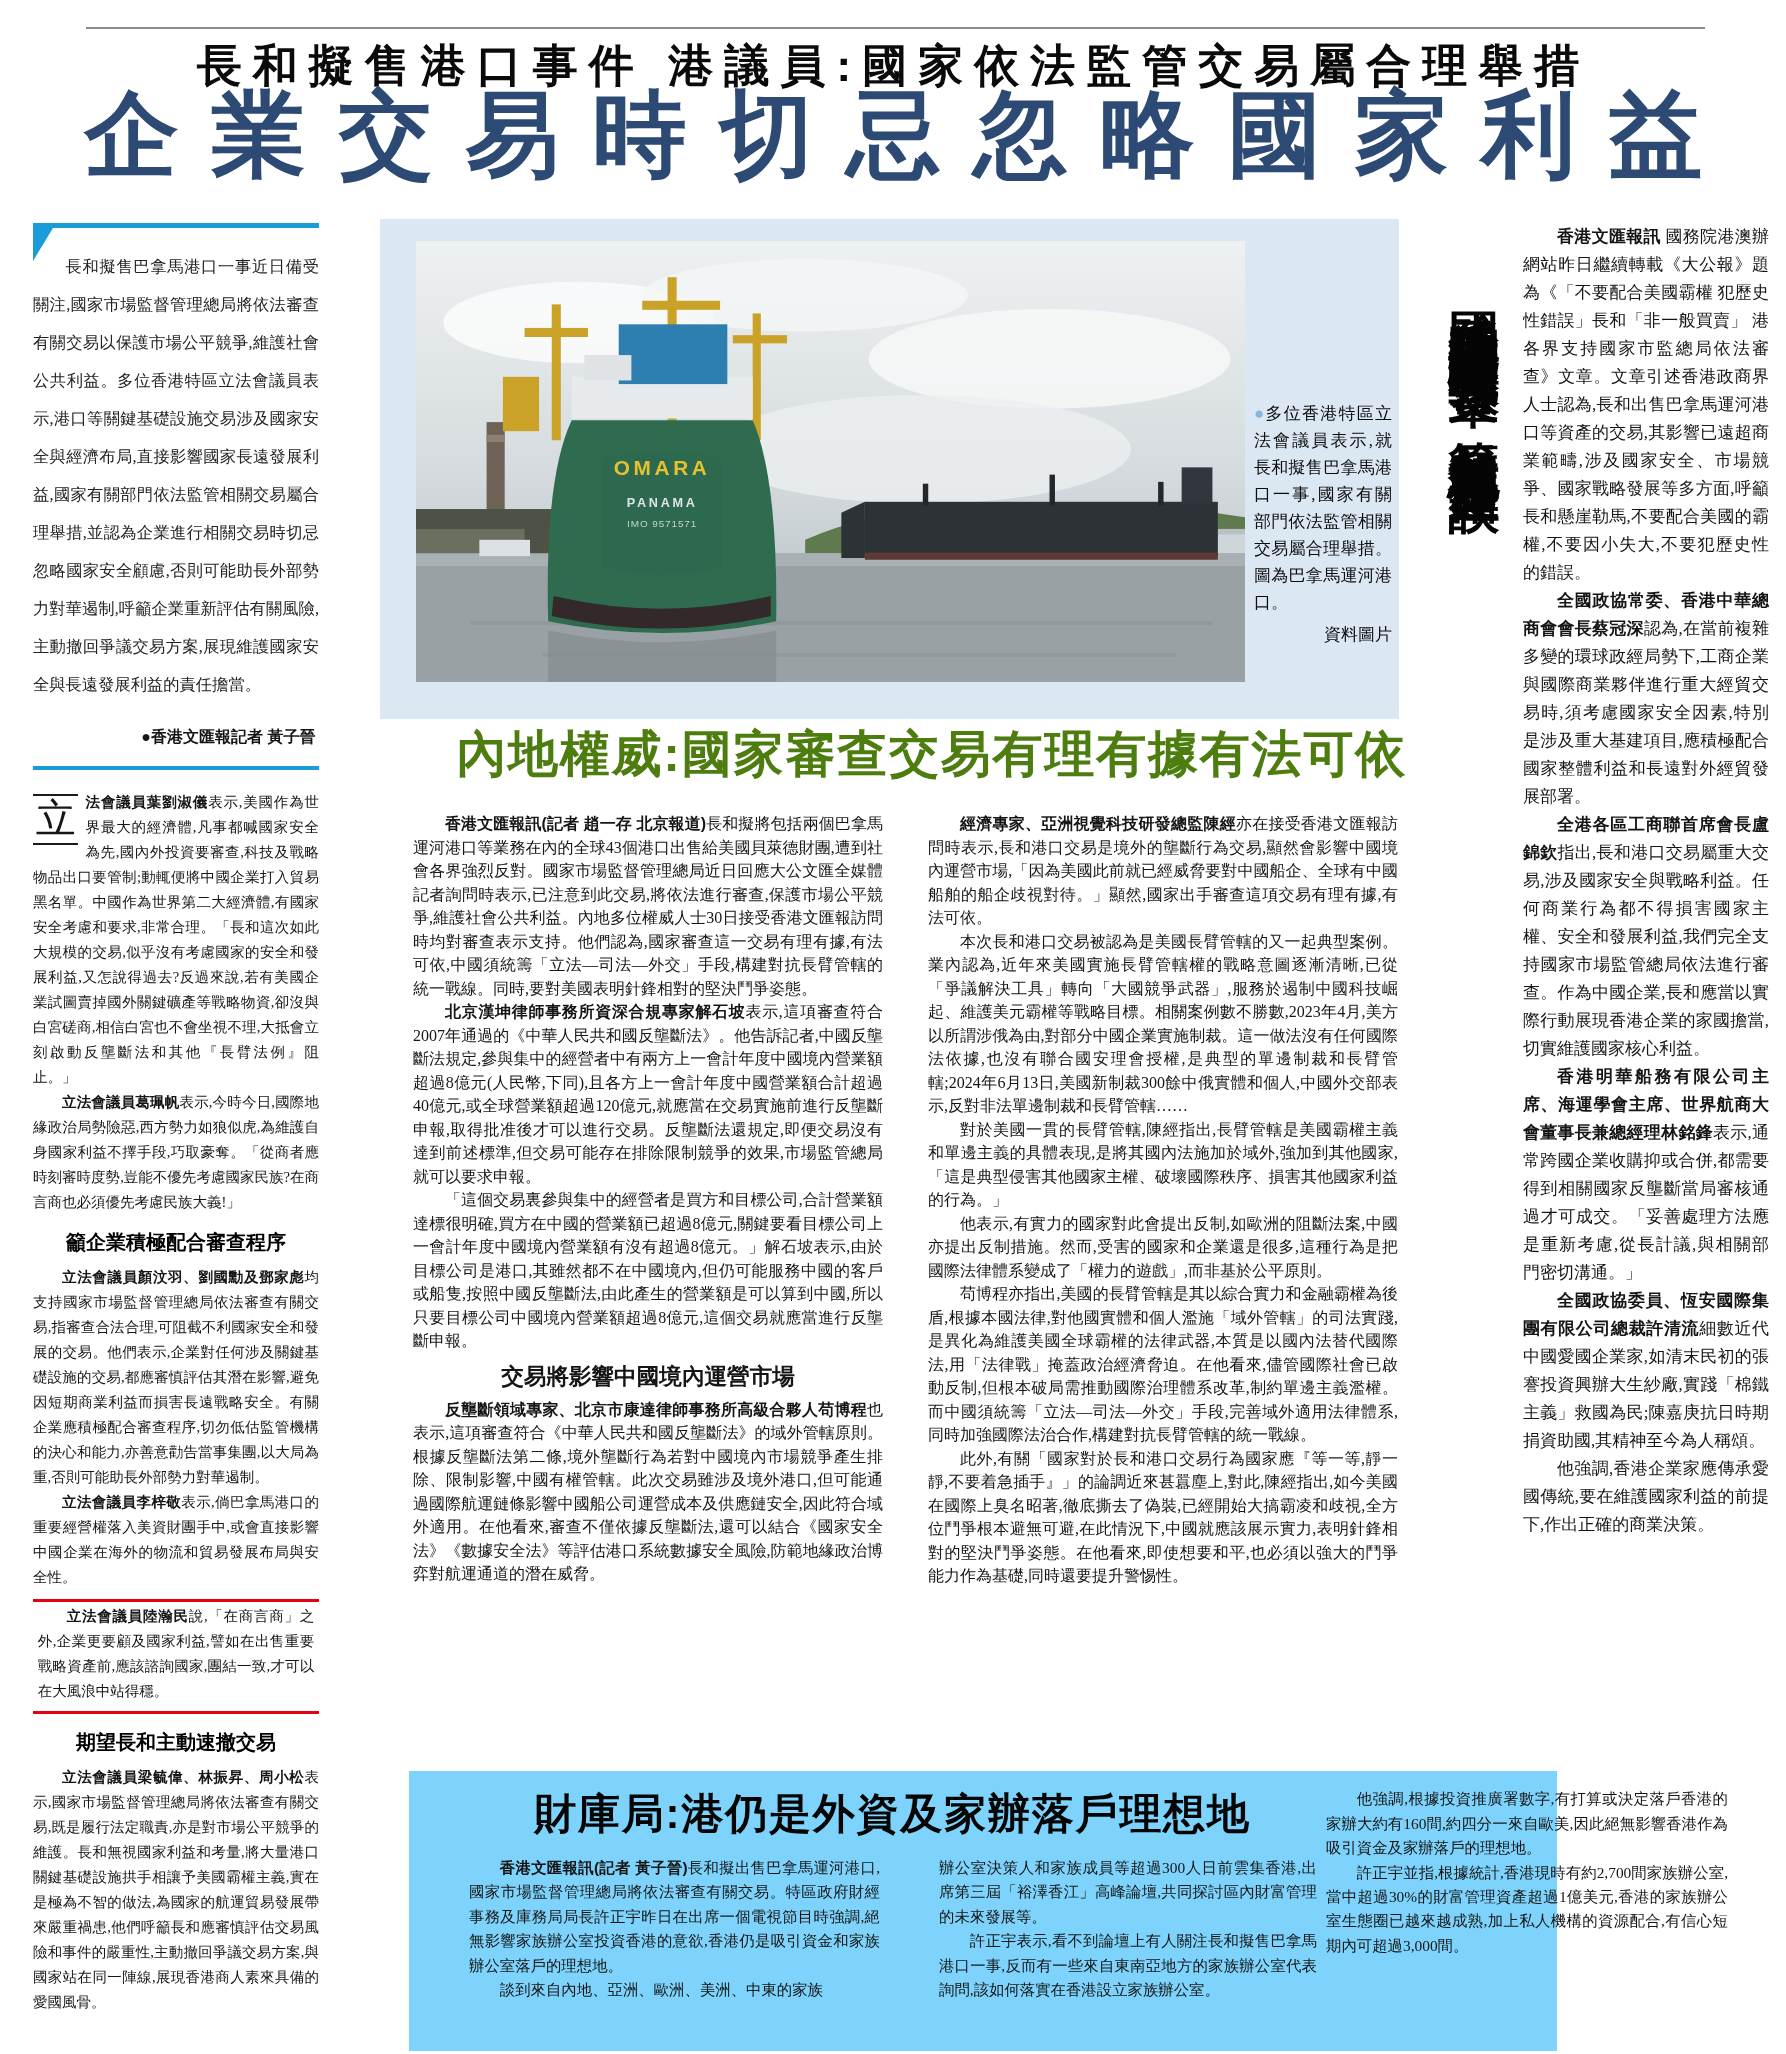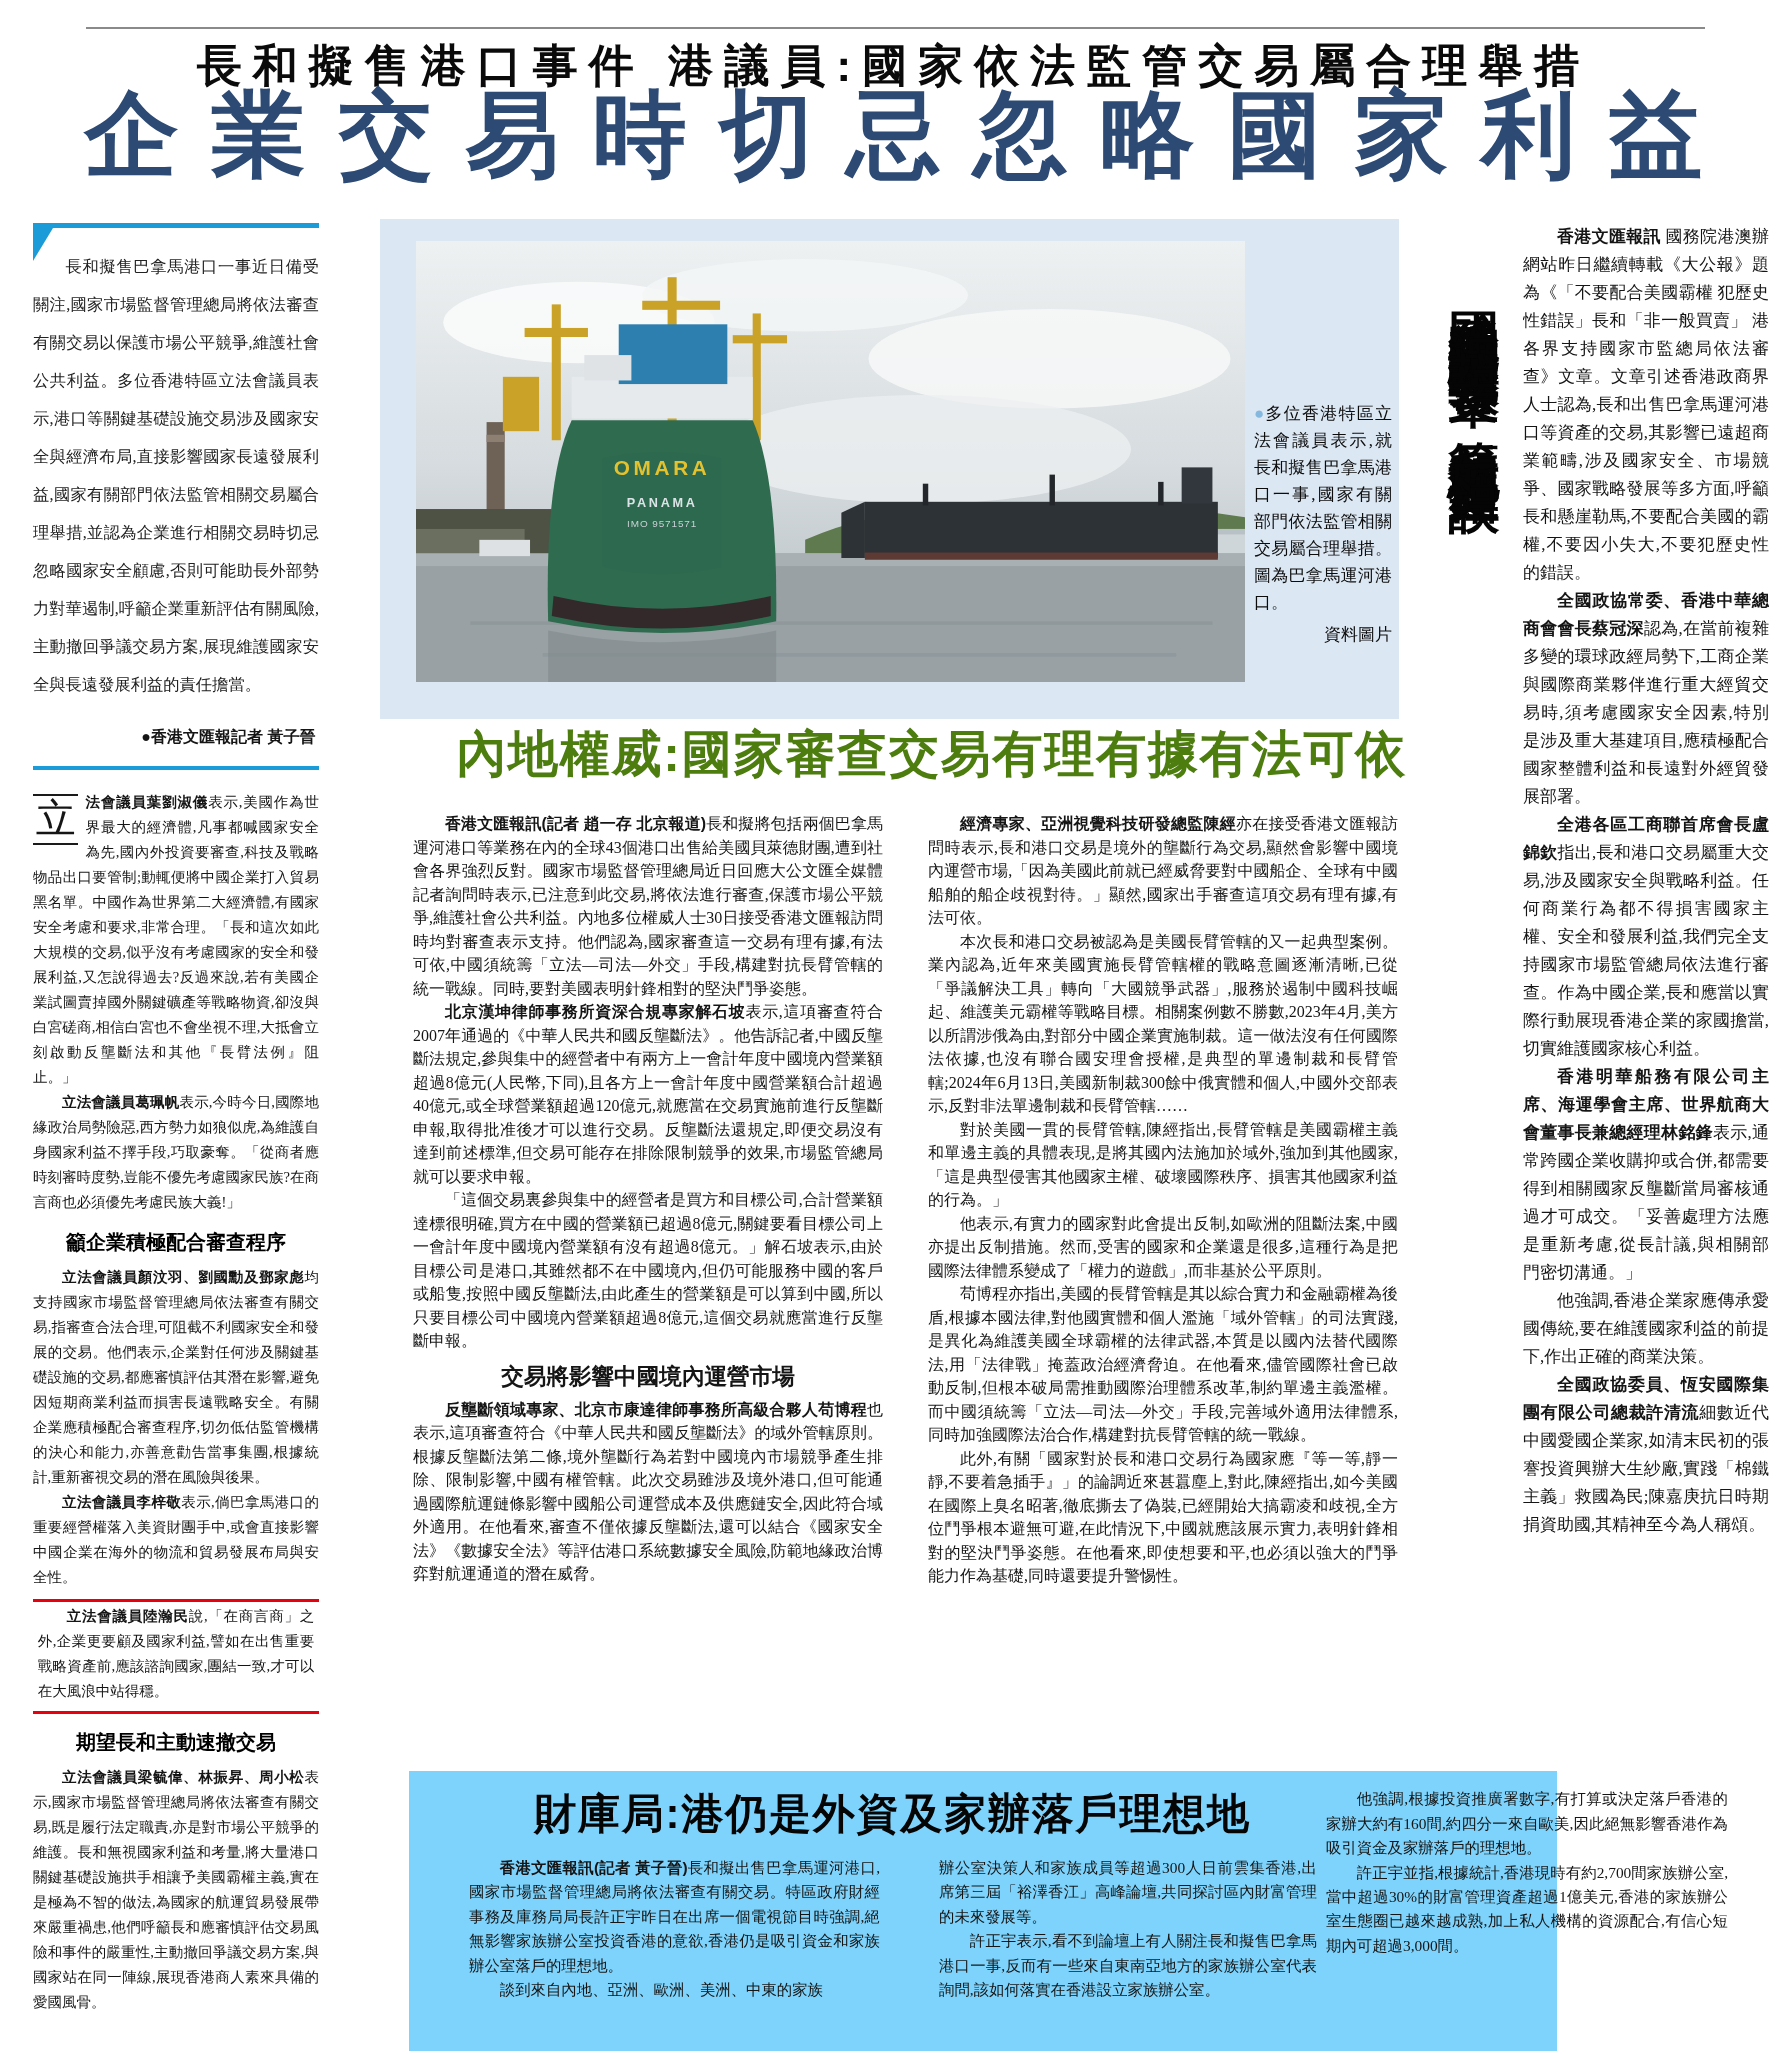--- a/index.html
+++ b/index.html
@@ -111,21 +111,21 @@
     <div class="corner-tri"></div>
   </div>
   <p class="intro">長和擬售巴拿馬港口一事近日備受關注,國家市場監督管理總局將依法審查有關交易以保護市場公平競爭,維護社會公共利益。多位香港特區立法會議員表示,港口等關鍵基礎設施交易涉及國家安全與經濟布局,直接影響國家長遠發展利益,國家有關部門依法監管相關交易屬合理舉措,並認為企業進行相關交易時切忌忽略國家安全顧慮,否則可能助長外部勢力對華遏制,呼籲企業重新評估有關風險,主動撤回爭議交易方案,展現維護國家安全與長遠發展利益的責任擔當。</p>
   <p class="byline"><span class="byline-bullet">●</span><span>香港文匯報記者 黃子晉</span></p>
   <div class="cyan-rule"></div>
 
   <p class="para noindent"><span class="dropcap">立</span><span class="lead">法會議員葉劉淑儀</span><span>表示,美國作為世界最大的經濟體,凡事都喊國家安全為先,國內外投資要審查,科技及戰略物品出口要管制;動輒便將中國企業打入貿易黑名單。中國作為世界第二大經濟體,有國家安全考慮和要求,非常合理。「長和這次如此大規模的交易,似乎沒有考慮國家的安全和發展利益,又怎說得過去?反過來說,若有美國企業試圖賣掉國外關鍵礦產等戰略物資,卻沒與白宮磋商,相信白宮也不會坐視不理,大抵會立刻啟動反壟斷法和其他『長臂法例』阻止。」</span></p>
   <p class="para"><span class="lead">立法會議員葛珮帆</span><span>表示,今時今日,國際地緣政治局勢險惡,西方勢力如狼似虎,為維護自身國家利益不擇手段,巧取豪奪。「從商者應時刻審時度勢,豈能不優先考慮國家民族?在商言商也必須優先考慮民族大義!」</span></p>
 
   <h3 class="subhead">籲企業積極配合審查程序</h3>
-  <p class="para"><span class="lead">立法會議員顏汶羽、劉國勳及鄧家彪</span><span>均支持國家市場監督管理總局依法審查有關交易,指審查合法合理,可阻截不利國家安全和發展的交易。他們表示,企業對任何涉及關鍵基礎設施的交易,都應審慎評估其潛在影響,避免因短期商業利益而損害長遠戰略安全。有關企業應積極配合審查程序,切勿低估監管機構的決心和能力,亦善意勸告當事集團,根據統計,重新審視交易的潛在風險與後果。</span></p>
+  <p class="para"><span class="lead">立法會議員顏汶羽、劉國勳及鄧家彪</span><span>均支持國家市場監督管理總局依法審查有關交易,指審查合法合理,可阻截不利國家安全和發展的交易。他們表示,企業對任何涉及關鍵基礎設施的交易,都應審慎評估其潛在影響,避免因短期商業利益而損害長遠戰略安全。有關企業應積極配合審查程序,切勿低估監管機構的決心和能力,亦善意勸告當事集團,以大局為重,否則可能助長外部勢力對華遏制。</span></p>
   <p class="para"><span class="lead">立法會議員李梓敬</span><span>表示,倘巴拿馬港口的重要經營權落入美資財團手中,或會直接影響中國企業在海外的物流和貿易發展布局與安全性。</span></p>
 
   <div class="red-box">
     <p class="para"><span class="lead">立法會議員陸瀚民</span><span>說,「在商言商」之外,企業更要顧及國家利益,譬如在出售重要戰略資產前,應該諮詢國家,團結一致,才可以在大風浪中站得穩。</span></p>
   </div>
 
   <h3 class="subhead">期望長和主動速撤交易</h3>
   <p class="para"><span class="lead">立法會議員梁毓偉、林振昇、周小松</span><span>表示,國家市場監督管理總局將依法審查有關交易,既是履行法定職責,亦是對市場公平競爭的維護。長和無視國家利益和考量,將大量港口關鍵基礎設施拱手相讓予美國霸權主義,實在是極為不智的做法,為國家的航運貿易發展帶來嚴重禍患,他們呼籲長和應審慎評估交易風險和事件的嚴重性,主動撤回爭議交易方案,與國家站在同一陣線,展現香港商人素來具備的愛國風骨。</span></p>
 </section>
 
@@ -222,22 +222,22 @@
   <p>此外,有關「國家對於長和港口交易行為國家應『等一等,靜一靜,不要着急插手』」的論調近來甚囂塵上,對此,陳經指出,如今美國在國際上臭名昭著,徹底撕去了偽裝,已經開始大搞霸凌和歧視,全方位鬥爭根本避無可避,在此情況下,中國就應該展示實力,表明針鋒相對的堅決鬥爭姿態。在他看來,即使想要和平,也必須以強大的鬥爭能力作為基礎,同時還要提升警惕性。</p>
 </div>
 
 <div class="vertical-headline">國務院港澳辦網站轉載大公報文章:籲長和勿犯歷史性錯誤</div>
 
 <section class="right-col">
   <p><span class="lead">香港文匯報訊</span><span> 國務院港澳辦網站昨日繼續轉載《大公報》題為《「不要配合美國霸權 犯歷史性錯誤」長和「非一般買賣」 港各界支持國家市監總局依法審查》文章。文章引述香港政商界人士認為,長和出售巴拿馬運河港口等資產的交易,其影響已遠超商業範疇,涉及國家安全、市場競爭、國家戰略發展等多方面,呼籲長和懸崖勒馬,不要配合美國的霸權,不要因小失大,不要犯歷史性的錯誤。</span></p>
   <p><span class="lead">全國政協常委、香港中華總商會會長蔡冠深</span><span>認為,在當前複雜多變的環球政經局勢下,工商企業與國際商業夥伴進行重大經貿交易時,須考慮國家安全因素,特別是涉及重大基建項目,應積極配合國家整體利益和長遠對外經貿發展部署。</span></p>
   <p><span class="lead">全港各區工商聯首席會長盧錦欽</span><span>指出,長和港口交易屬重大交易,涉及國家安全與戰略利益。任何商業行為都不得損害國家主權、安全和發展利益,我們完全支持國家市場監管總局依法進行審查。作為中國企業,長和應當以實際行動展現香港企業的家國擔當,切實維護國家核心利益。</span></p>
   <p><span class="lead">香港明華船務有限公司主席、海運學會主席、世界航商大會董事長兼總經理林銘鋒</span><span>表示,通常跨國企業收購抑或合併,都需要得到相關國家反壟斷當局審核通過才可成交。「妥善處理方法應是重新考慮,從長計議,與相關部門密切溝通。」</span></p>
+  <p><span class="lead">全國政協委員、恆安國際集團有限公司總裁許清流</span><span>細數近代中國愛國企業家,如清末民初的張謇投資興辦大生紗廠,實踐「棉鐵主義」救國為民;陳嘉庚抗日時期捐資助國,其精神至今為人稱頌。</span></p>
   <p>他強調,香港企業家應傳承愛國傳統,要在維護國家利益的前提下,作出正確的商業決策。</p>
-  <p><span class="lead">全國政協委員、恆安國際集團有限公司總裁許清流</span><span>細數近代中國愛國企業家,如清末民初的張謇投資興辦大生紗廠,實踐「棉鐵主義」救國為民;陳嘉庚抗日時期捐資助國,其精神至今為人稱頌。</span></p>
 </section>
 
 <section class="bottom-panel">
   <h2 class="bottom-headline">財庫局:港仍是外資及家辦落戶理想地</h2>
   <div class="bcol" id="bcol1">
     <p><span class="lead">香港文匯報訊(記者 黃子晉)</span><span>長和擬出售巴拿馬運河港口,國家市場監督管理總局將依法審查有關交易。特區政府財經事務及庫務局局長許正宇昨日在出席一個電視節目時強調,絕無影響家族辦公室投資香港的意欲,香港仍是吸引資金和家族辦公室落戶的理想地。</span></p>
     <p>談到來自內地、亞洲、歐洲、美洲、中東的家族</p>
   </div>
   <div class="bcol" id="bcol2">
     <p style="text-indent:0;">辦公室決策人和家族成員等超過300人日前雲集香港,出席第三屆「裕澤香江」高峰論壇,共同探討區內財富管理的未來發展等。</p>

